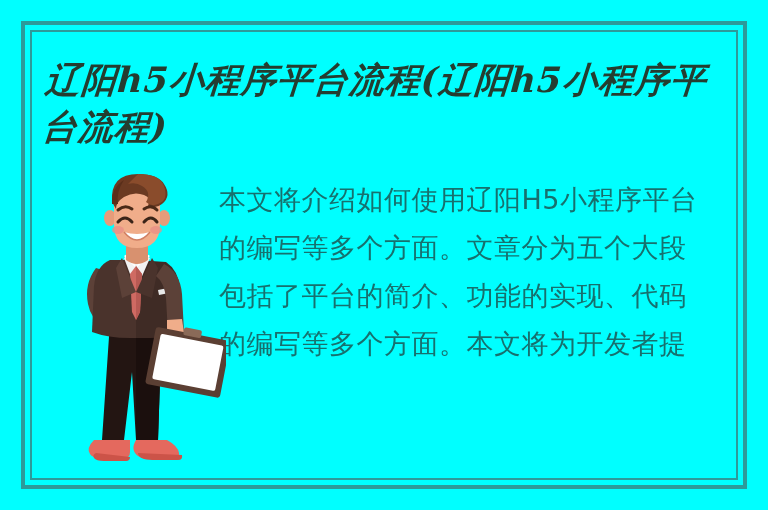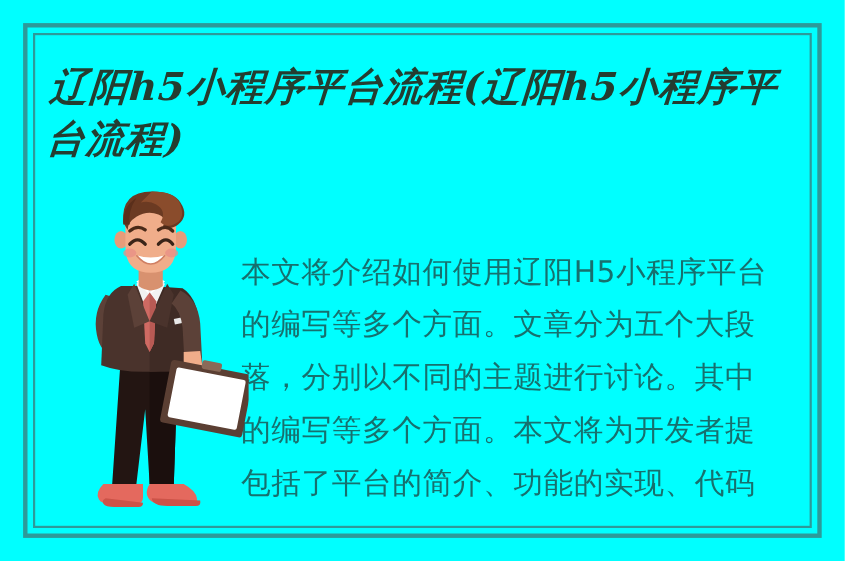--- a/index.html
+++ b/index.html
@@ -67,21 +67,20 @@
     left: 219px;
     top: 176px;
     width: 505px;
     color: #17706e;
     font-family: "DejaVu Sans", "Liberation Sans", sans-serif;
     font-size: 27px;
     line-height: 48px;
     letter-spacing: 0.5px;
     text-align: justify;
     text-justify: inter-character;
-    margin-top: 48px;
   }
   .body-text .ln {
     display: block;
     white-space: nowrap;
   }
 
   
   .illustration {
     position: absolute;
     left: 66px;
@@ -98,23 +97,22 @@
 
   <div class="frame-outer"></div>
   <div class="frame-inner"></div>
 
   <div class="title"><span>辽阳h5小程序平台流程(辽阳h5小程序平</span>
 <span>台流程)</span></div>
 
   <div class="body-text">
     <span class="ln">本文将介绍如何使用辽阳H5小程序平台</span>
     <span class="ln">的编写等多个方面。文章分为五个大段</span>
-    <span class="ln">落，分别以不同的主题进行讨论。其中</span>
+    <span class="ln">包括了平台的简介、功能的实现、代码</span>
     <span class="ln">的编写等多个方面。本文将为开发者提</span>
-    <span class="ln">包括了平台的简介、功能的实现、代码</span>
   </div>
 
   <div class="illustration">
     <svg viewBox="0 0 160 320" xmlns="http://www.w3.org/2000/svg">
 
       <g>
         <path d="M44 150 L96 150 L92 268 L70 268 L66 200 L58 268 L36 268 Z" fill="#231512"></path>
         <path d="M70 150 L96 150 L92 268 L70 268 Z" fill="#1b0f0d"></path>
       </g>
 

